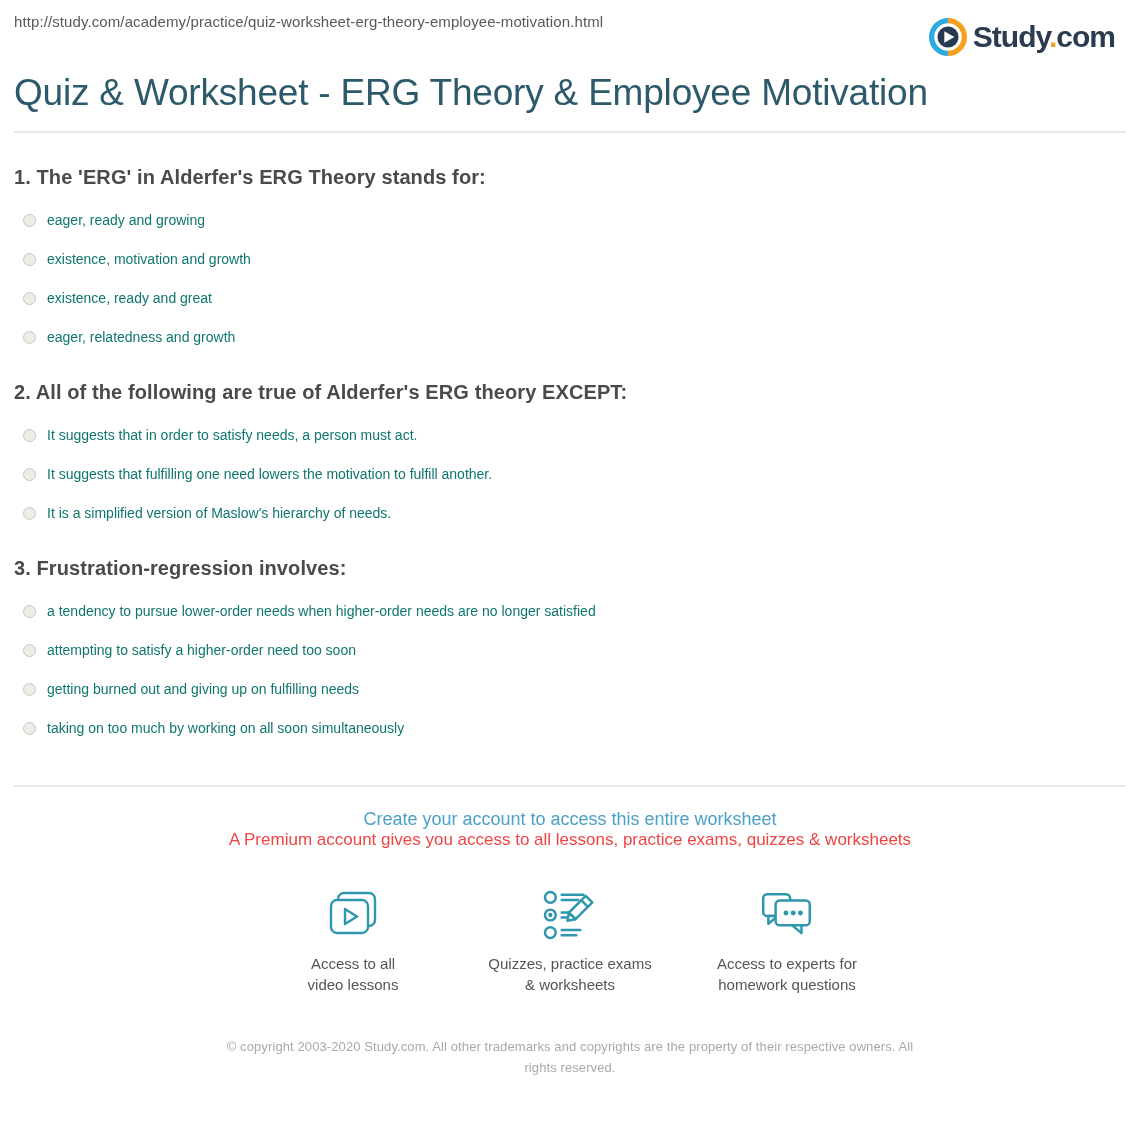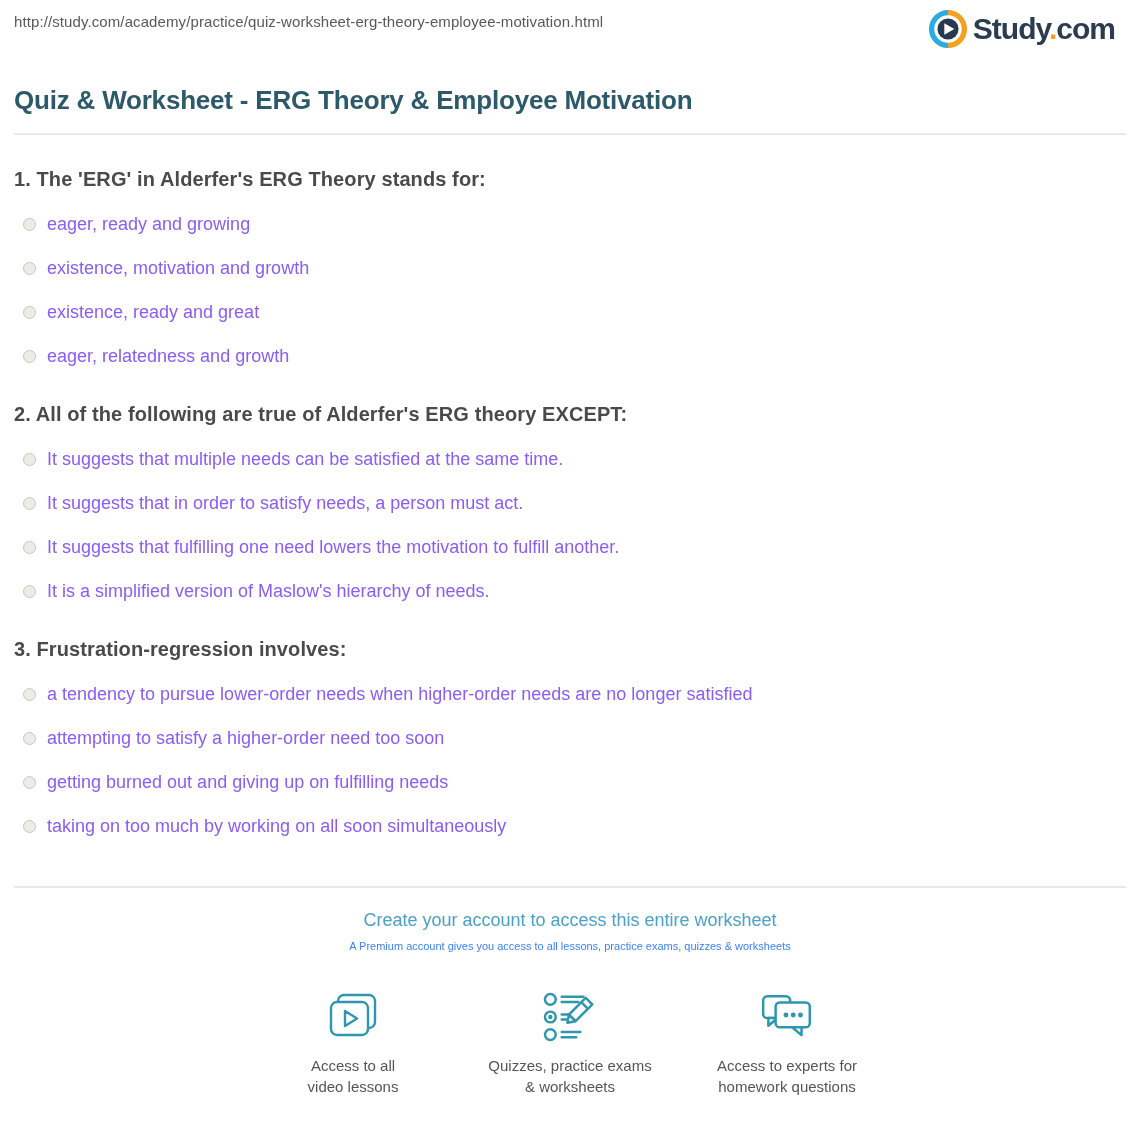--- a/index.html
+++ b/index.html
@@ -7,49 +7,49 @@
   body {
     width: 1140px; height: 1121px; overflow: hidden;
     font-family: "Liberation Sans", sans-serif;
     position: relative;
   }
   .page { padding: 0 14px; }
 
   
   .top { position: relative; height: 48px; padding-top: 13px; }
   .url { font-size: 15px; color: #595959; letter-spacing: 0.1px; }
-  .logo { position: absolute; top: 10px; right: 11px; display: flex; align-items: center; }
+  .logo { position: absolute; top: 18px; right: 11px; display: flex; align-items: center; }
   .logo svg { display: block; margin-right: 6px; }
   .logo-text { font-size: 30px; font-weight: 700; color: #2b3b50; letter-spacing: -1px; }
   .logo-text .dot { color: #f5a01f; }
 
   
   h1.page-title {
-    margin-top: 37px; font-size: 26px; font-weight: 700;
+    margin-top: 24px; font-size: 37px; font-weight: 400;
     color: #2c5a6b; letter-spacing: -0.2px;
   }
   .divider { border: none; border-top: 2px solid #e9e9e9; margin-top: 17px; }
 
   
   .question { margin-top: 36px; }
   .question:first-child { margin-top: 33px; }
   .q-heading { font-size: 20px; font-weight: 700; color: #4a4a4a; letter-spacing: 0.1px; }
   .option { display: flex; align-items: center; margin-top: 23px; padding-left: 9px; }
   .option:first-of-type { margin-top: 29px; }
   .radio {
     flex: 0 0 auto; width: 13px; height: 13px; border-radius: 50%;
     background: #edece7; border: 1px solid #c7c6c0; margin-right: 11px;
   }
-  .option-text { font-size: 18px; color: #8b5cf6; }
+  .option-text { font-size: 14px; color: #0f766e; }
 
   
   .divider2 { border: none; border-top: 2px solid #e9e9e9; margin-top: 49px; }
   .cta { text-align: center; }
   .cta-heading { margin-top: 22px; font-size: 18px; font-weight: 400; color: #4ba1c7; }
-  .cta-sub { margin-top: 9px; font-size: 11px; color: #3b82f6; }
+  .cta-sub { font-size: 17px; color: #ef4444; }
 
   .features { display: flex; justify-content: center; margin-top: 34px; }
   .feature { width: 217px; text-align: center; }
   .feature-icon { height: 58px; display: flex; align-items: flex-end; justify-content: center; }
   .feature-label { margin-top: 12px; font-size: 15px; color: #555; line-height: 1.38; white-space: pre-line; }
 
   
   .copyright { margin-top: 42px; text-align: center; }
   .copyright span {
     display: inline-block; max-width: 700px;
@@ -98,24 +98,20 @@
         <span class="option-text">existence, ready and great</span>
       </div>
       <div class="option">
         <span class="radio"></span>
         <span class="option-text">eager, relatedness and growth</span>
       </div>
     </div>
 
     <div class="question">
       <div class="q-heading">2. All of the following are true of Alderfer's ERG theory EXCEPT:</div>
-      <div class="option">
-        <span class="radio"></span>
-        <span class="option-text">It suggests that multiple needs can be satisfied at the same time.</span>
-      </div>
       <div class="option">
         <span class="radio"></span>
         <span class="option-text">It suggests that in order to satisfy needs, a person must act.</span>
       </div>
       <div class="option">
         <span class="radio"></span>
         <span class="option-text">It suggests that fulfilling one need lowers the motivation to fulfill another.</span>
       </div>
       <div class="option">
         <span class="radio"></span>

